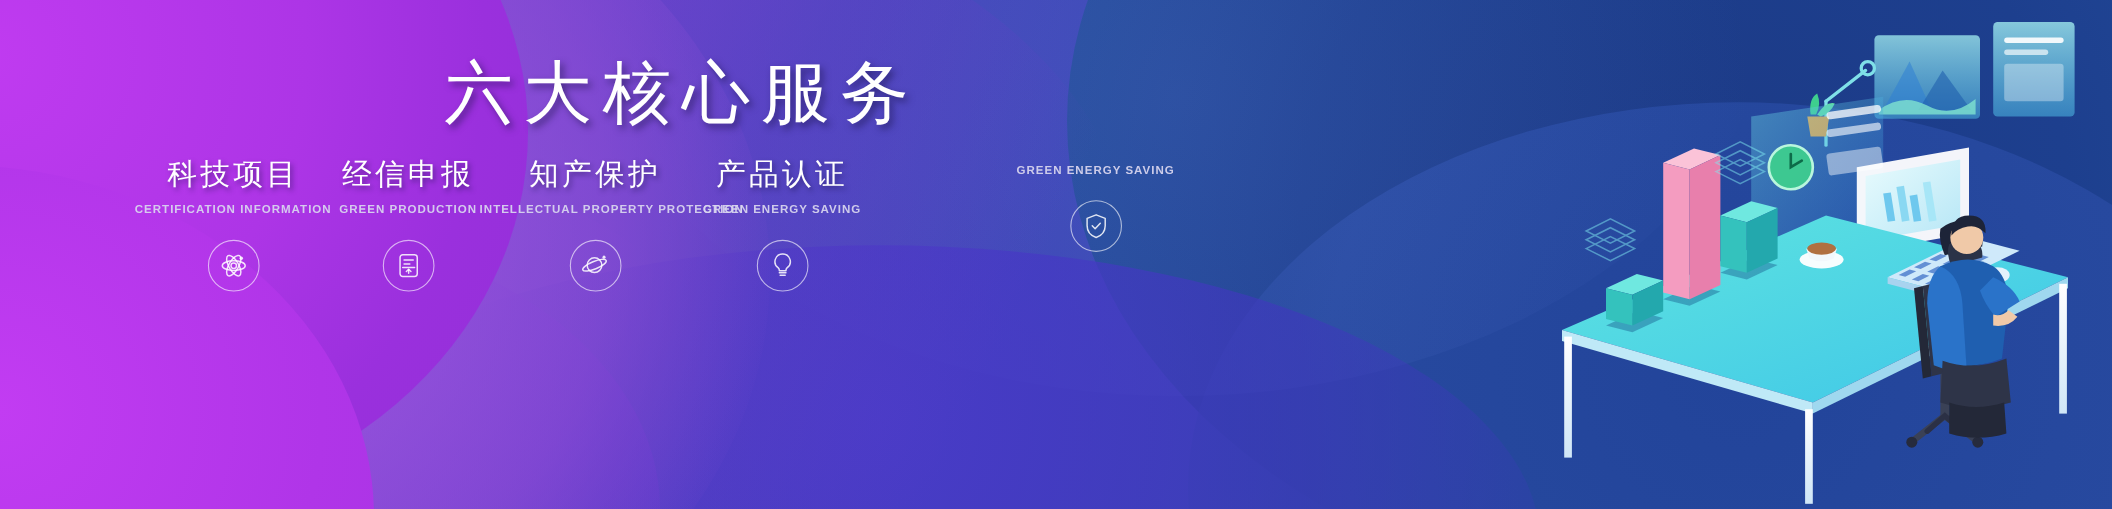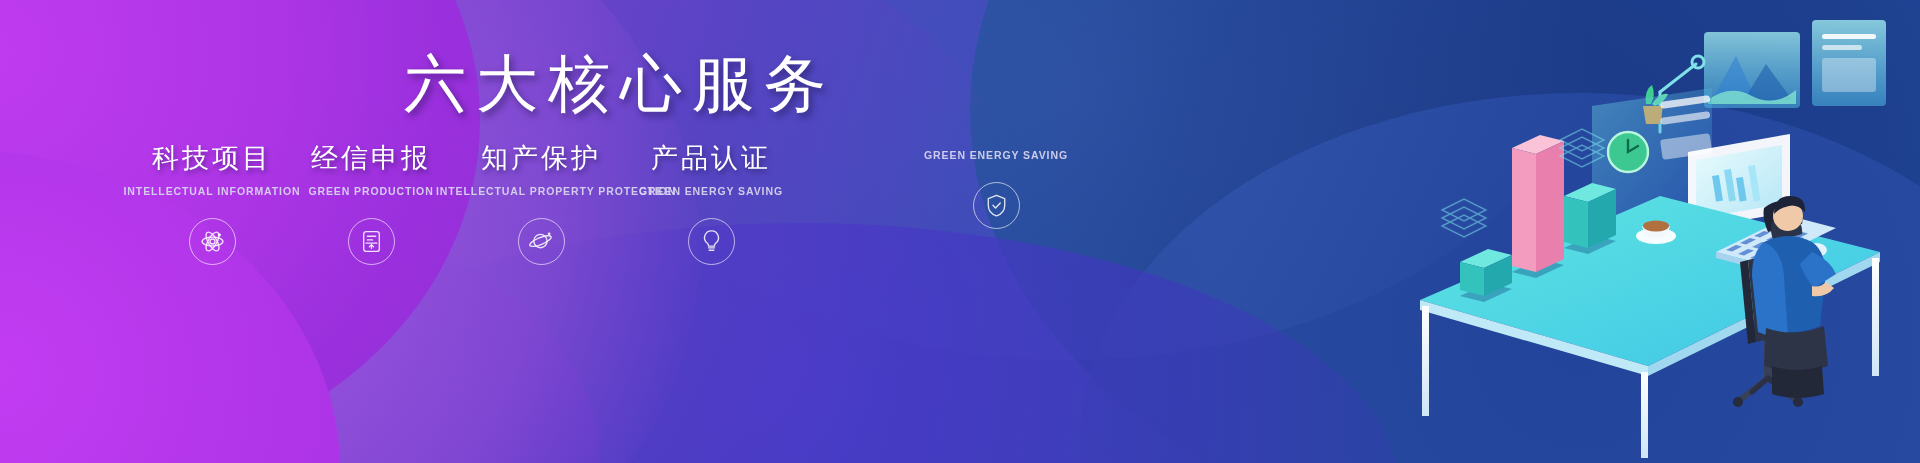--- a/index.html
+++ b/index.html
@@ -111,21 +111,21 @@
     <div class="blob blob-magenta"></div>
     <div class="blob blob-magenta2"></div>
   </div>
 
   <div id="title">六大核心服务</div>
 
   <div id="services">
 
     <div class="svc" style="left:107px">
       <span class="cn">科技项目</span>
-      <span class="en">INTELLECTUAL INFORMATION</span>
+      <span class="en">CERTIFICATION INFORMATION</span>
       <span class="circ">
         <svg viewBox="0 0 24 24">
           <circle cx="12" cy="12" r="2.4"></circle>
           <ellipse cx="12" cy="12" rx="10" ry="4.2"></ellipse>
           <ellipse cx="12" cy="12" rx="10" ry="4.2" transform="rotate(60 12 12)"></ellipse>
           <ellipse cx="12" cy="12" rx="10" ry="4.2" transform="rotate(120 12 12)"></ellipse>
           <circle class="fil" cx="18.6" cy="5.6" r="1.5"></circle>
         </svg>
       </span>
     </div>

